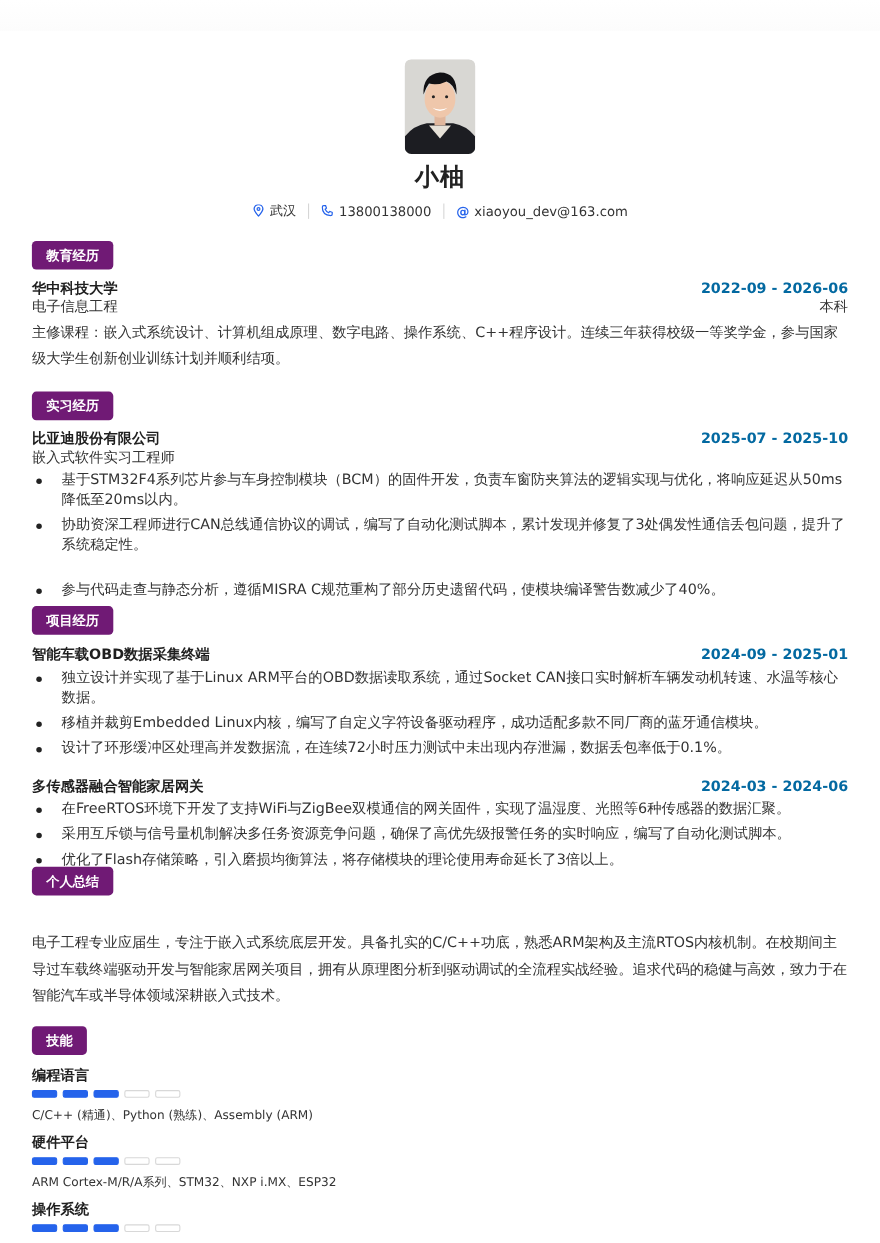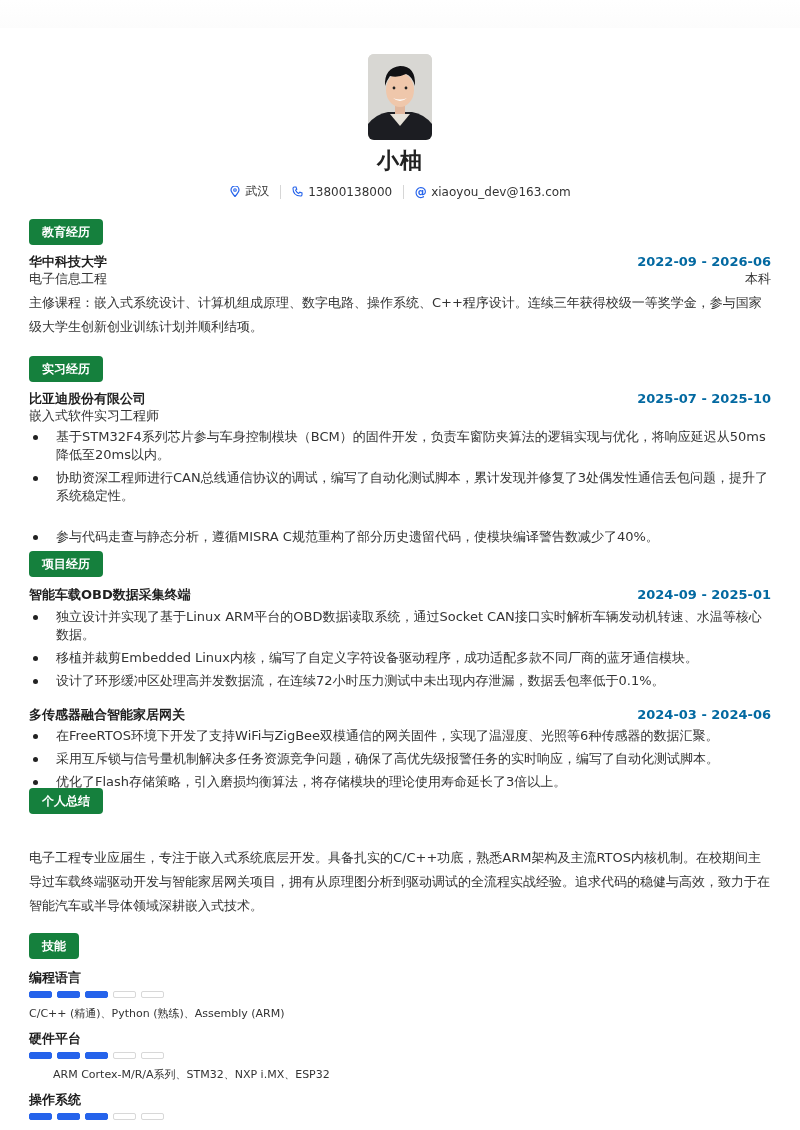--- a/index.html
+++ b/index.html
@@ -75,21 +75,21 @@
       align-items: center;
       justify-content: center;
     }
     
     .badge {
       position: absolute;
       left: 0;
       height: 26px;
       padding: 0 13px;
       border-radius: 4px;
-      background: #15803d;
+      background: #701a75;
       color: #ffffff;
       font-size: 12px;
       font-weight: bold;
       line-height: 26px;
     }
     .row {
       position: absolute;
       left: 0;
       width: 742px;
       display: flex;
@@ -285,21 +285,21 @@
   <div class="skill-desc" style="top:1006px;">C/C++ (精通)、Python (熟练)、Assembly (ARM)</div>
 
   <div class="skill-title" style="top:1030px;">硬件平台</div>
   <div class="skill-bar" style="top:1052px;">
     <span class="seg filled"></span>
     <span class="seg filled"></span>
     <span class="seg filled"></span>
     <span class="seg"></span>
     <span class="seg"></span>
   </div>
-  <div class="skill-desc" style="top:1067px;margin-left:24px;">ARM Cortex-M/R/A系列、STM32、NXP i.MX、ESP32</div>
+  <div class="skill-desc" style="top:1067px;">ARM Cortex-M/R/A系列、STM32、NXP i.MX、ESP32</div>
 
   <div class="skill-title" style="top:1091px;">操作系统</div>
   <div class="skill-bar" style="top:1113px;">
     <span class="seg filled"></span>
     <span class="seg filled"></span>
     <span class="seg filled"></span>
     <span class="seg"></span>
     <span class="seg"></span>
   </div>
 </div>

